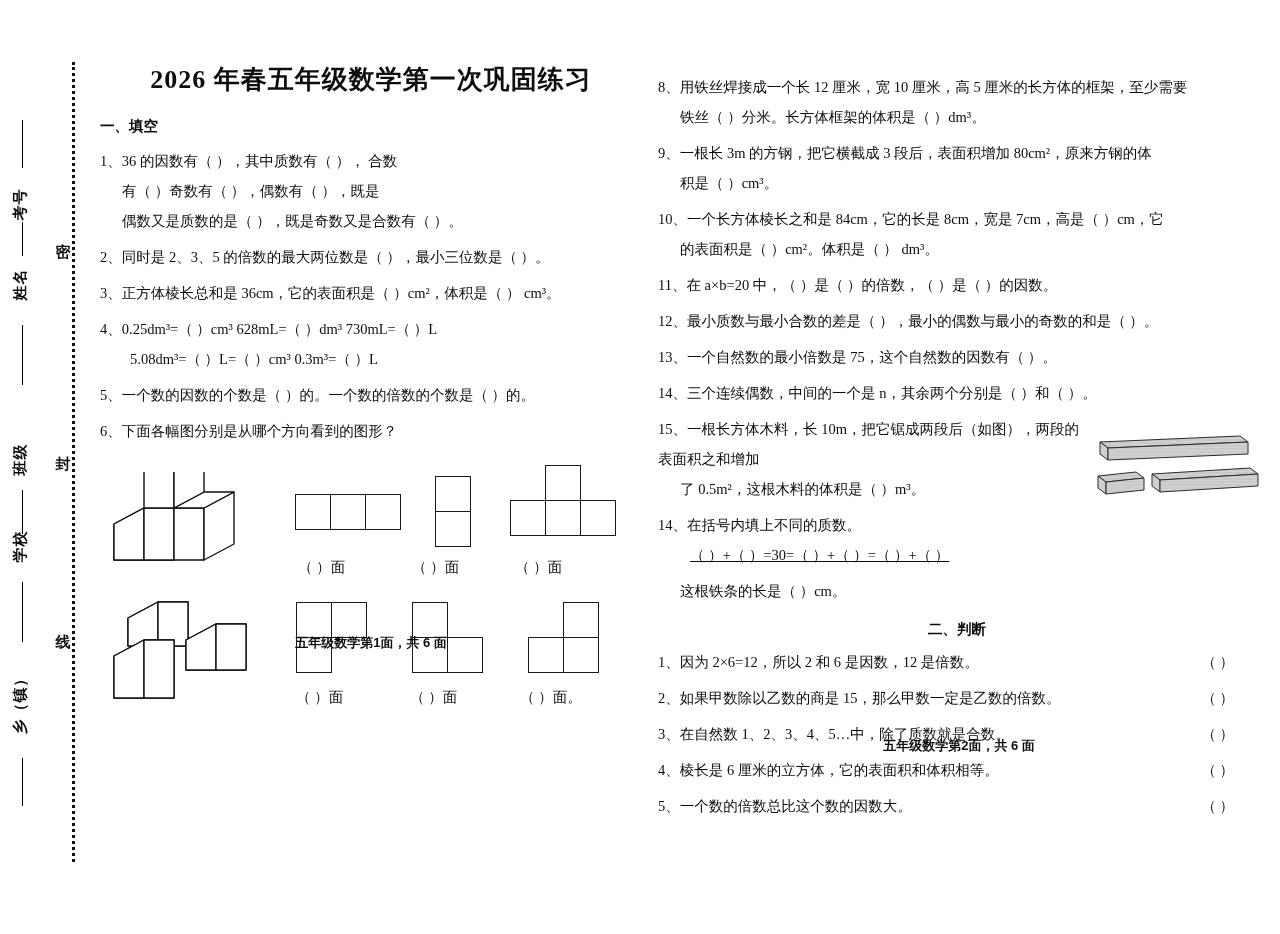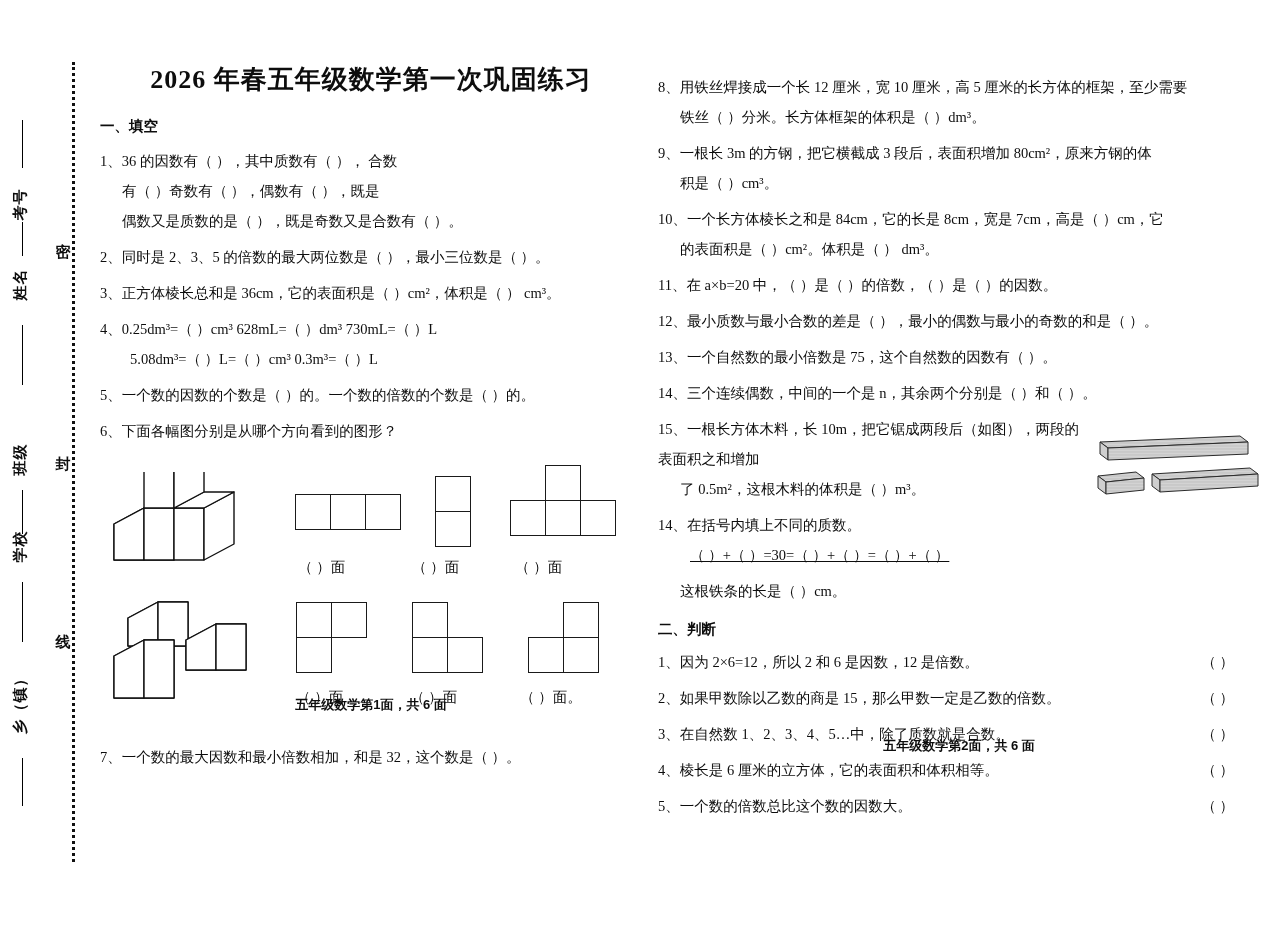--- a/index.html
+++ b/index.html
@@ -243,23 +243,20 @@
           <div class="sq" style="left:35px;top:35px;width:36px; height:36px;"></div>
         </div>
 
         <div class="labels" style="top:90px;">
           <span class="lab" style="left:196px;">（        ）面</span>
           <span class="lab" style="left:310px;">（        ）面</span>
           <span class="lab" style="left:420px;">（        ）面。</span>
         </div>
       </div>
 
-      <div class="q" style="margin-top:26px;">
-        <div>7、一个数的最大因数和最小倍数相加，和是 32，这个数是（        ）。</div>
-      </div>
 
     </div>
 
     <div class="footer">五年级数学第1面，共 6 面</div>
   </div>
 
   <div class="col" id="col-right">
     <div style="padding:72px 10px 0 6px; position:relative;">
 
       <div class="q">
@@ -329,21 +326,21 @@
 
       <div class="q">
         <div>14、在括号内填上不同的质数。</div>
         <div class="indent" style="padding-left:32px;text-decoration:underline;">（      ）+（      ）=30=（      ）+（      ）=（      ）+（      ）</div>
       </div>
 
       <div class="q">
         <div class="indent">这根铁条的长是（          ）cm。</div>
       </div>
 
-      <div class="section-head" style="margin:14px 0 8px 0;">二、判断</div>
+      <div class="section-head" style="margin:14px 0 8px 0;text-align:center;">二、判断</div>
 
       <div class="q tj">
         <span>1、因为 2×6=12，所以 2 和 6 是因数，12 是倍数。</span>
         <span class="mark">（        ）</span>
       </div>
       <div class="q tj">
         <span>2、如果甲数除以乙数的商是 15，那么甲数一定是乙数的倍数。</span>
         <span class="mark">（        ）</span>
       </div>
       <div class="q tj">

